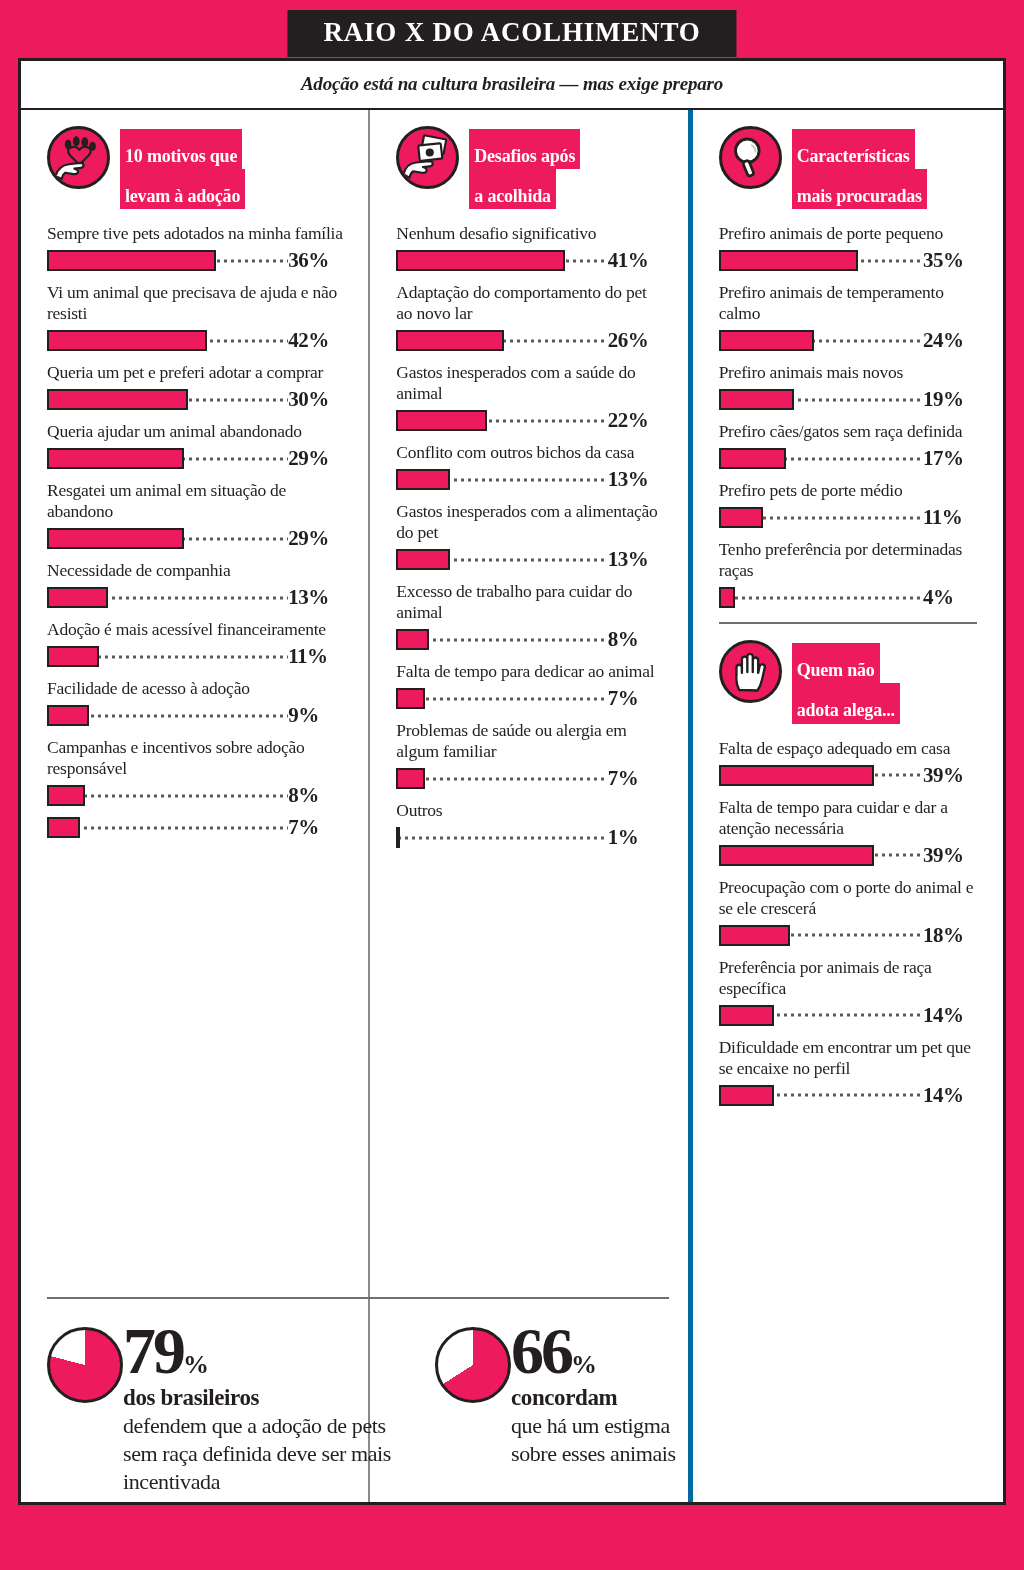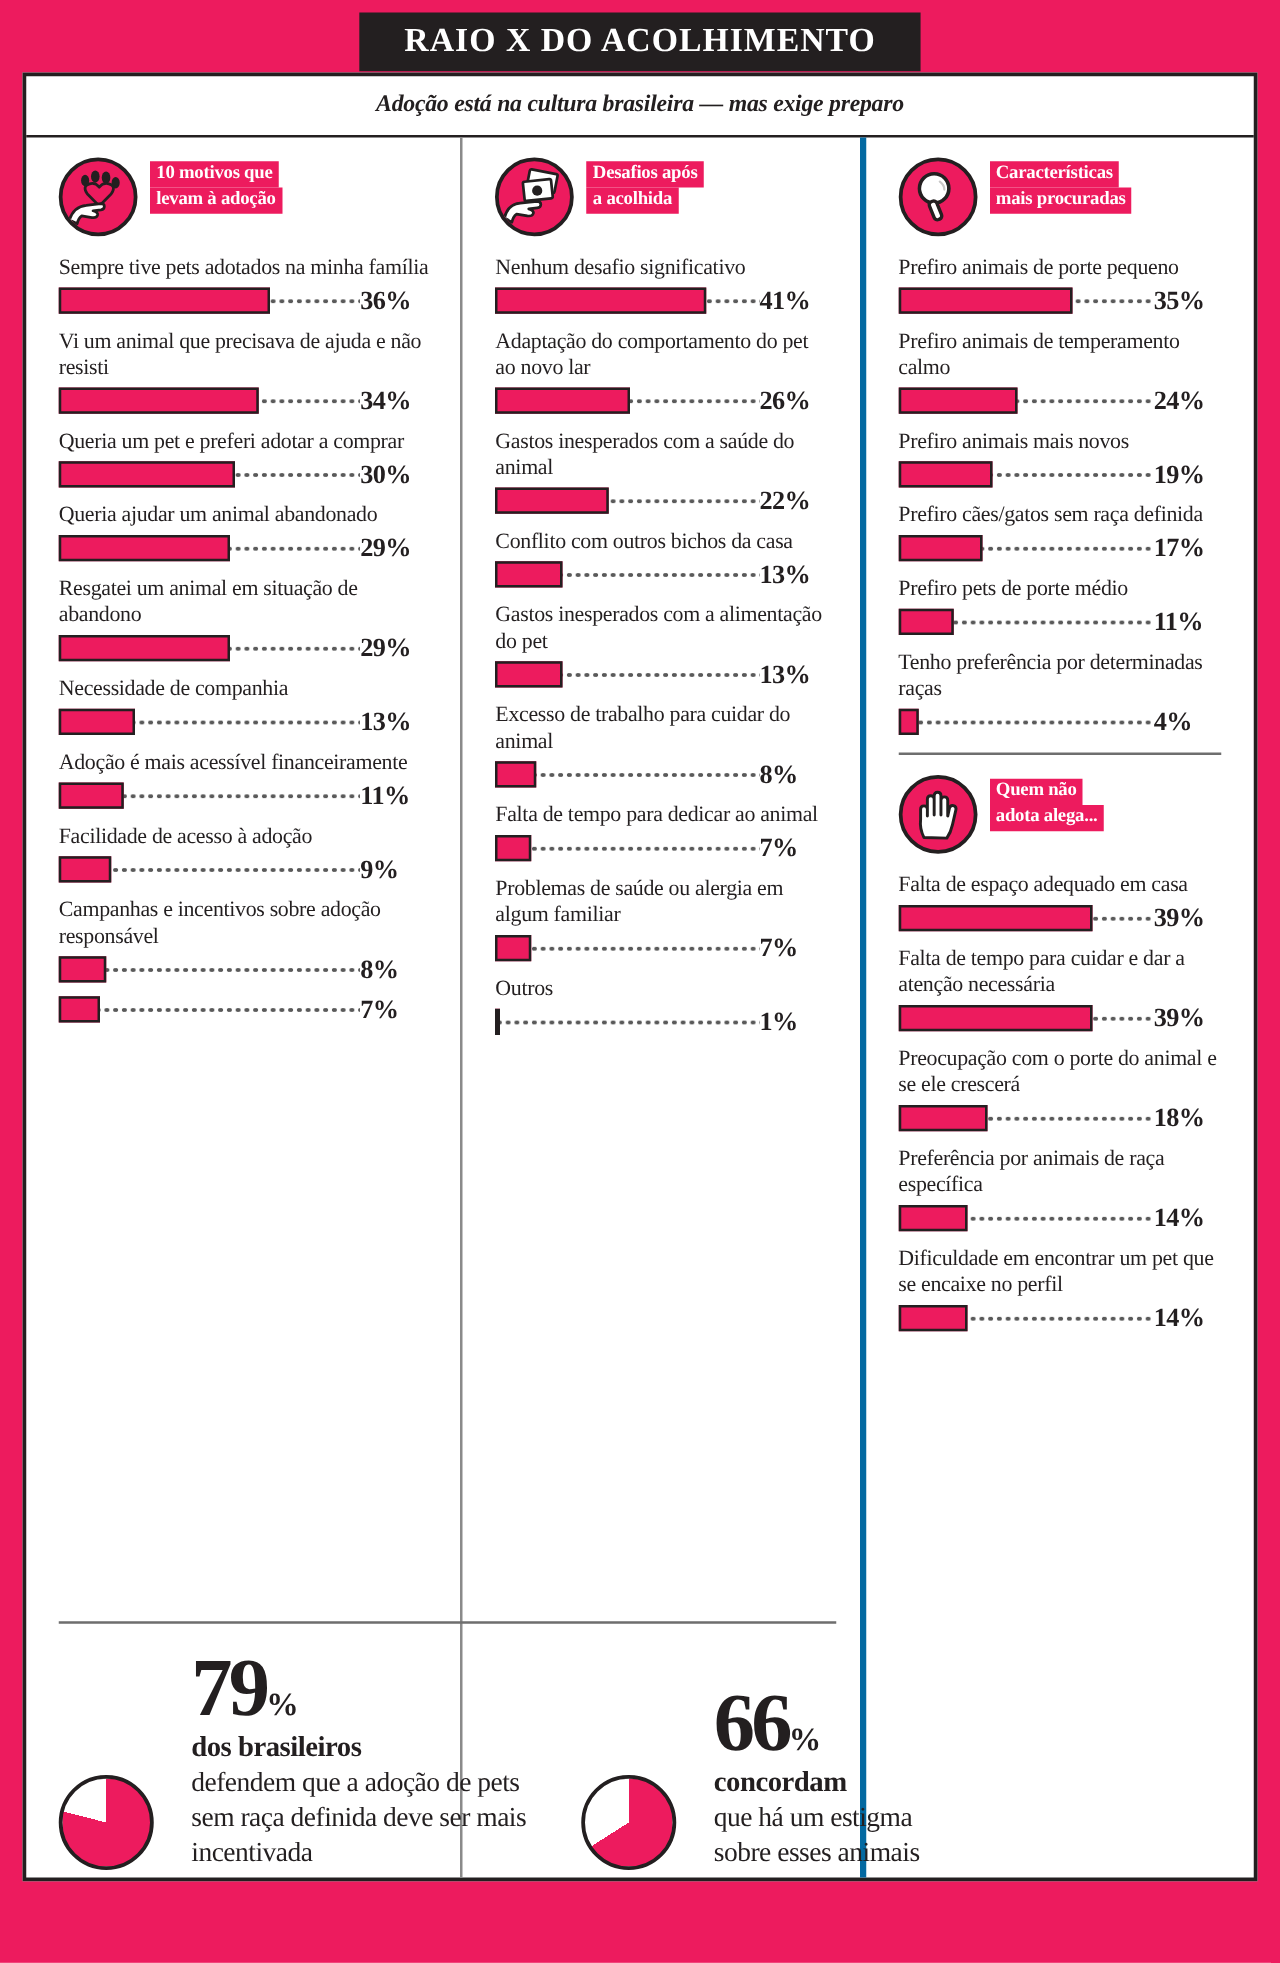--- a/index.html
+++ b/index.html
@@ -107,24 +107,24 @@
     position: relative;
     overflow: hidden;
   }
   .sec-title {
     padding-top: 3px;
   }
   .sec-title span {
     display: inline-block;
     background: #ED1B5E;
     color: #FFFFFF;
-    font-size: 15px;
+    font-size: 18px;
     font-weight: bold;
     line-height: 1.12;
-    padding: 1px 5px 3px;
+    padding: 17px 5px 3px;
     letter-spacing: -0.2px;
   }
 
   
   .row { margin-bottom: 11px; }
   .row-label {
     font-size: 17.5px;
     color: #231F20;
     line-height: 1.2;
     letter-spacing: -0.25px;
@@ -185,21 +185,21 @@
     top: 1236px;
     width: 640px;
   }
   .bottom-rule {
     height: 2px;
     background: #6E6E6E;
     margin-bottom: 22px;
     width: 622px;
   }
   .pies { display: flex; gap: 44px; }
-  .pie-block { display: flex; align-items: flex-end; gap: 30px; }
+  .pie-block { display: flex; align-items: flex-start; gap: 0; }
   .pie {
     width: 76px; height: 76px;
     flex: 0 0 76px;
     border-radius: 50%;
     border: 3px solid #231F20;
     margin-top: 6px;
   }
   .pie-text { padding-top: 0; }
   .big-num {
     font-size: 66px;
@@ -270,21 +270,21 @@
                 <div class="pct">36%</div>
               </div>
             </div>
             <div class="row">
               <div class="row-label">Vi um animal que precisava de ajuda e não resisti</div>
               <div class="row-bar">
                 <div class="bar-track">
                   <div class="dots"></div>
                   <div class="bar-fill" style="width: 66.3415%;"></div>
                 </div>
-                <div class="pct">34%</div>
+                <div class="pct">42%</div>
               </div>
             </div>
             <div class="row">
               <div class="row-label">Queria um pet e preferi adotar a comprar</div>
               <div class="row-bar">
                 <div class="bar-track">
                   <div class="dots"></div>
                   <div class="bar-fill" style="width: 58.5366%;"></div>
                 </div>
                 <div class="pct">30%</div>

